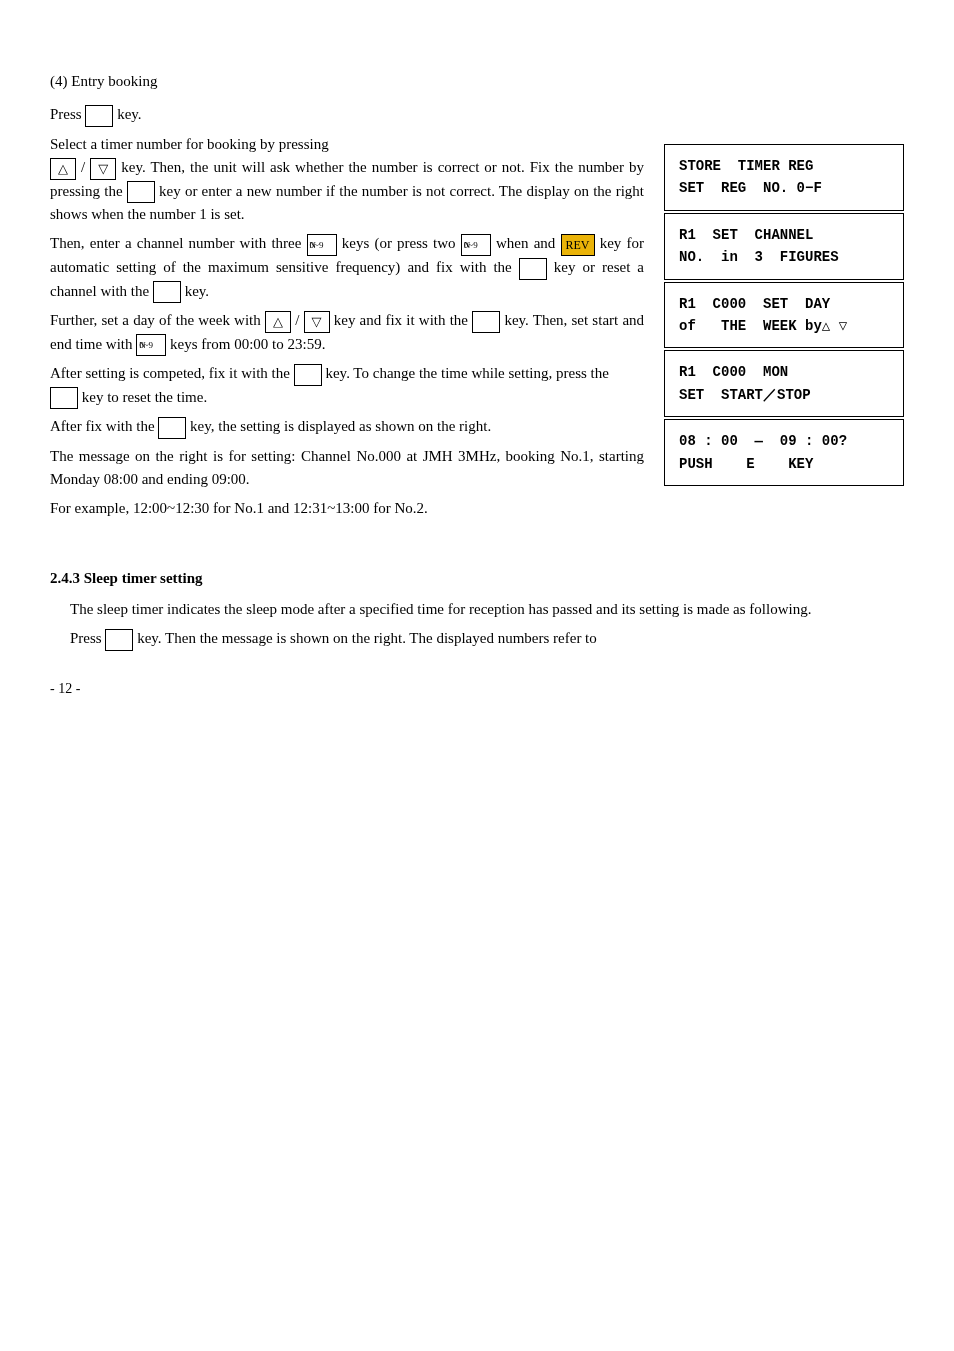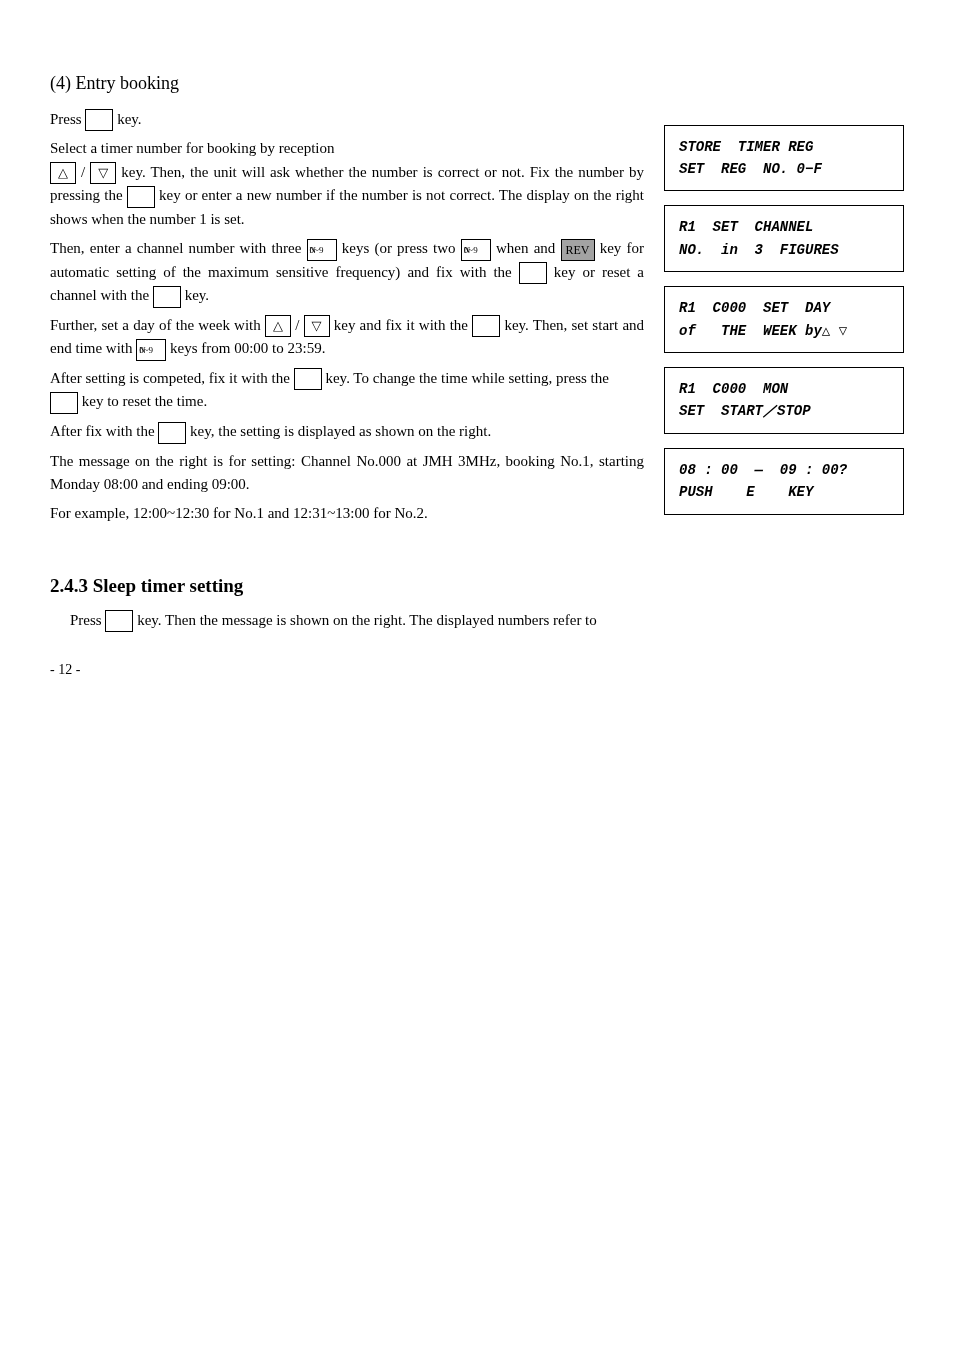--- a/index.html
+++ b/index.html
@@ -10,47 +10,46 @@
       color: #000;
       width: 954px;
       min-height: 1351px;
       padding: 40px 50px;
     }
     .page-content {
       max-width: 900px;
       margin: 0 auto;
     }
     .section-header {
-      font-size: 18px;
+      font-size: 15px;
       margin-bottom: 10px;
       margin-top: 30px;
     }
     .section-title {
       font-weight: bold;
-      font-size: 19px;
+      font-size: 15px;
       margin-bottom: 8px;
       margin-top: 18px;
     }
     .main-layout {
       display: flex;
       gap: 20px;
       align-items: center;
     }
     .left-col {
       flex: 1;
       min-width: 0;
     }
     .right-col {
       width: 240px;
       flex-shrink: 0;
       display: flex;
       flex-direction: column;
-      gap: 14px;
+      gap: 2px;
       padding-top: 0px;
-      font-style: italic;
     }
     .display-box {
       border: 1.5px solid #000;
       padding: 10px 14px;
       font-family: "Courier New", Courier, monospace;
       font-size: 14px;
       font-weight: bold;
       line-height: 1.6;
       min-width: 200px;
       background: #fff;
@@ -104,21 +103,21 @@
       background: #fff;
     }
     .inline-rev {
       display: inline-block;
       border: 1.5px solid #000;
       padding: 0 4px;
       height: 22px;
       line-height: 20px;
       font-size: 12px;
       vertical-align: middle;
-      background: #a3a3a3;
+      background: #eab308;
     }
     .page-number {
       text-align: left;
       margin-top: 30px;
       font-size: 14px;
     }
     .sub-section {
       margin-top: 24px;
     }
     .sub-section-body {
@@ -137,21 +136,21 @@
 
       <div class="left-col">
 
         <p>
           <span>Press</span>
           <span class="inline-key">&nbsp;&nbsp;&nbsp;</span>
           <span>key.</span>
         </p>
 
         <p>
-          <span>Select a timer number for booking by reception</span><br>
+          <span>Select a timer number for booking by pressing</span><br>
           <span class="inline-key-arrow">
             <span class="arrow-box">△</span>
           </span>
           /
           <span class="inline-key-arrow">
             <span class="arrow-box">▽</span>
           </span>
           <span>key.  Then, the unit will ask whether the number is correct or not.  Fix the number by pressing the</span>
           <span class="inline-key">&nbsp;&nbsp;&nbsp;</span>
           <span>key or enter a new number if the number is not correct.  The display on the right shows when the number 1 is set.</span>
@@ -247,20 +246,21 @@
         </div>
 
 
       </div>
     </div>
   </div>
 
   <div class="sub-section" style="margin-top: 40px;">
     <p class="section-title">2.4.3  Sleep timer setting</p>
     <div class="sub-section-body">
+      <p>The sleep timer indicates the sleep mode after a specified time for reception has passed and its setting is made as following.</p>
       <p>
         <span>Press</span>
         <span class="inline-key">&nbsp;&nbsp;&nbsp;</span>
         <span>key.  Then the message is shown on the right.  The displayed numbers refer to</span>
       </p>
     </div>
   </div>
 
   <div class="page-number">- 12 -</div>
 

